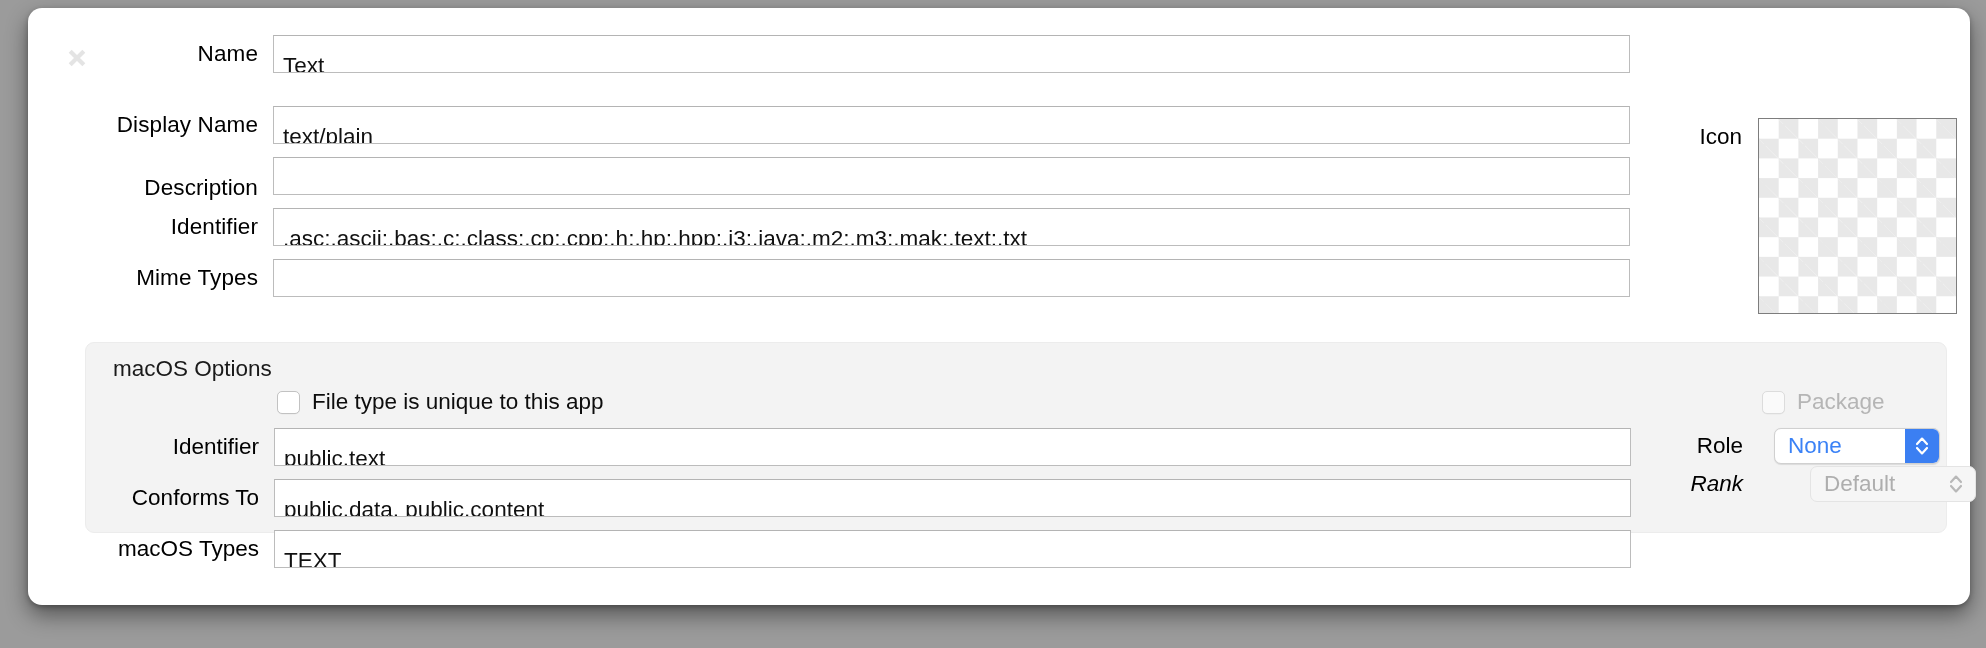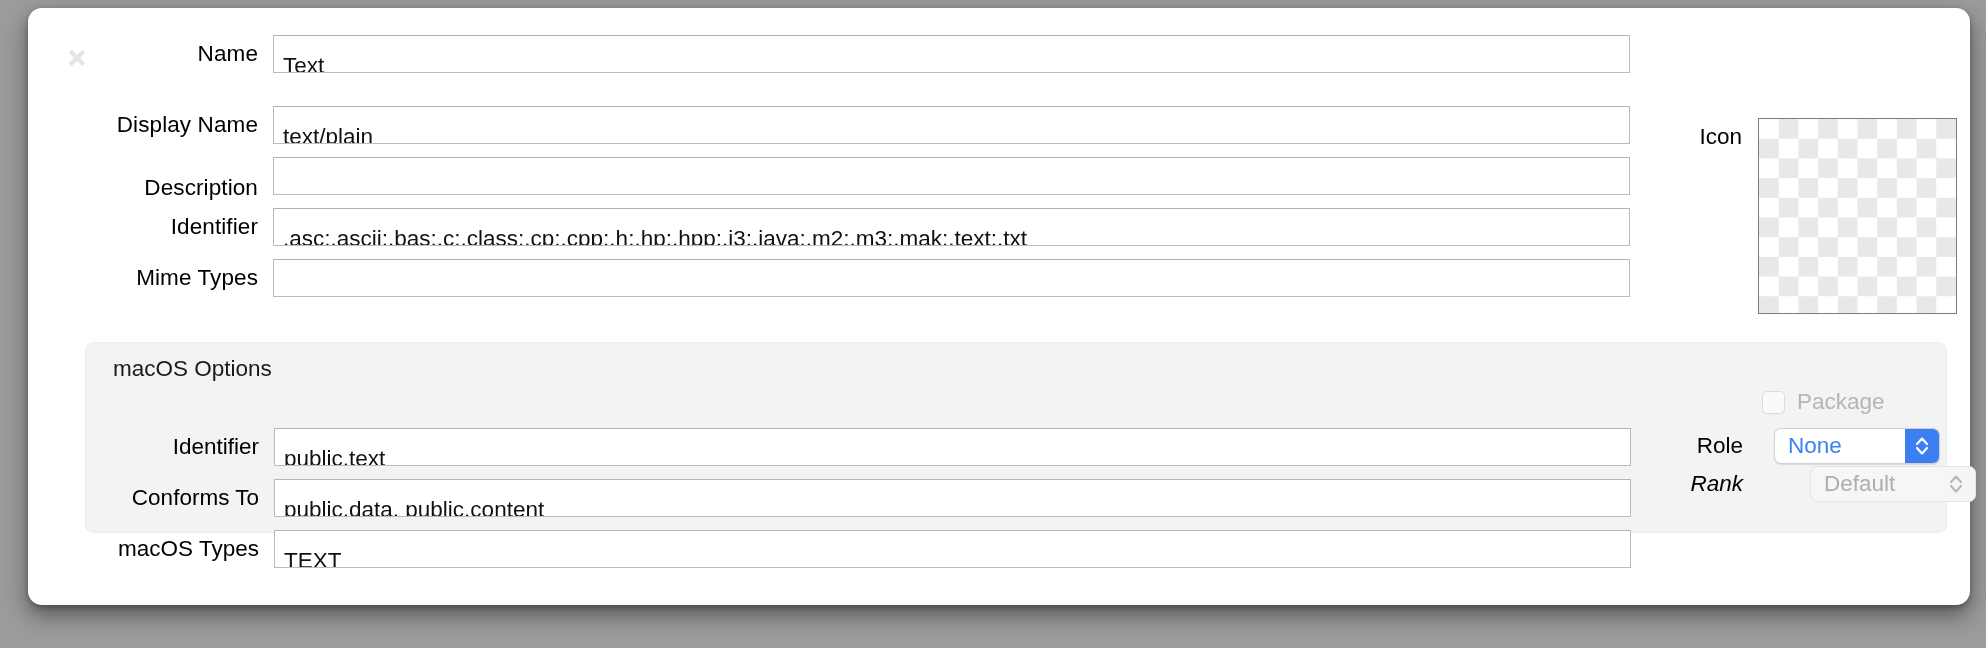--- a/index.html
+++ b/index.html
@@ -229,20 +229,24 @@
   <div class="field-label" style="left:0;top:251px;">Mime Types</div>
   <div class="text-field" style="top:251px;"></div>
 
   <div class="icon-label">Icon</div>
   <div class="icon-well"></div>
 
   <div class="group-box">
 
     <div class="group-title">macOS Options</div>
 
+    <div class="checkbox-row" style="left:191px;top:46px;">
+      <span class="cb-box"></span>
+      <span class="cb-label">File type is unique to this app</span>
+    </div>
 
     <div class="checkbox-row" style="left:1676px;top:46px;">
       <span class="cb-box disabled"></span>
       <span class="cb-label disabled">Package</span>
     </div>
 
     <div class="opt-label" style="left:-57px;top:85px;">Identifier</div>
     <div class="text-field" style="left:188px;top:85px;">public.text</div>
 
     <div class="opt-label" style="left:-57px;top:136px;">Conforms To</div>

